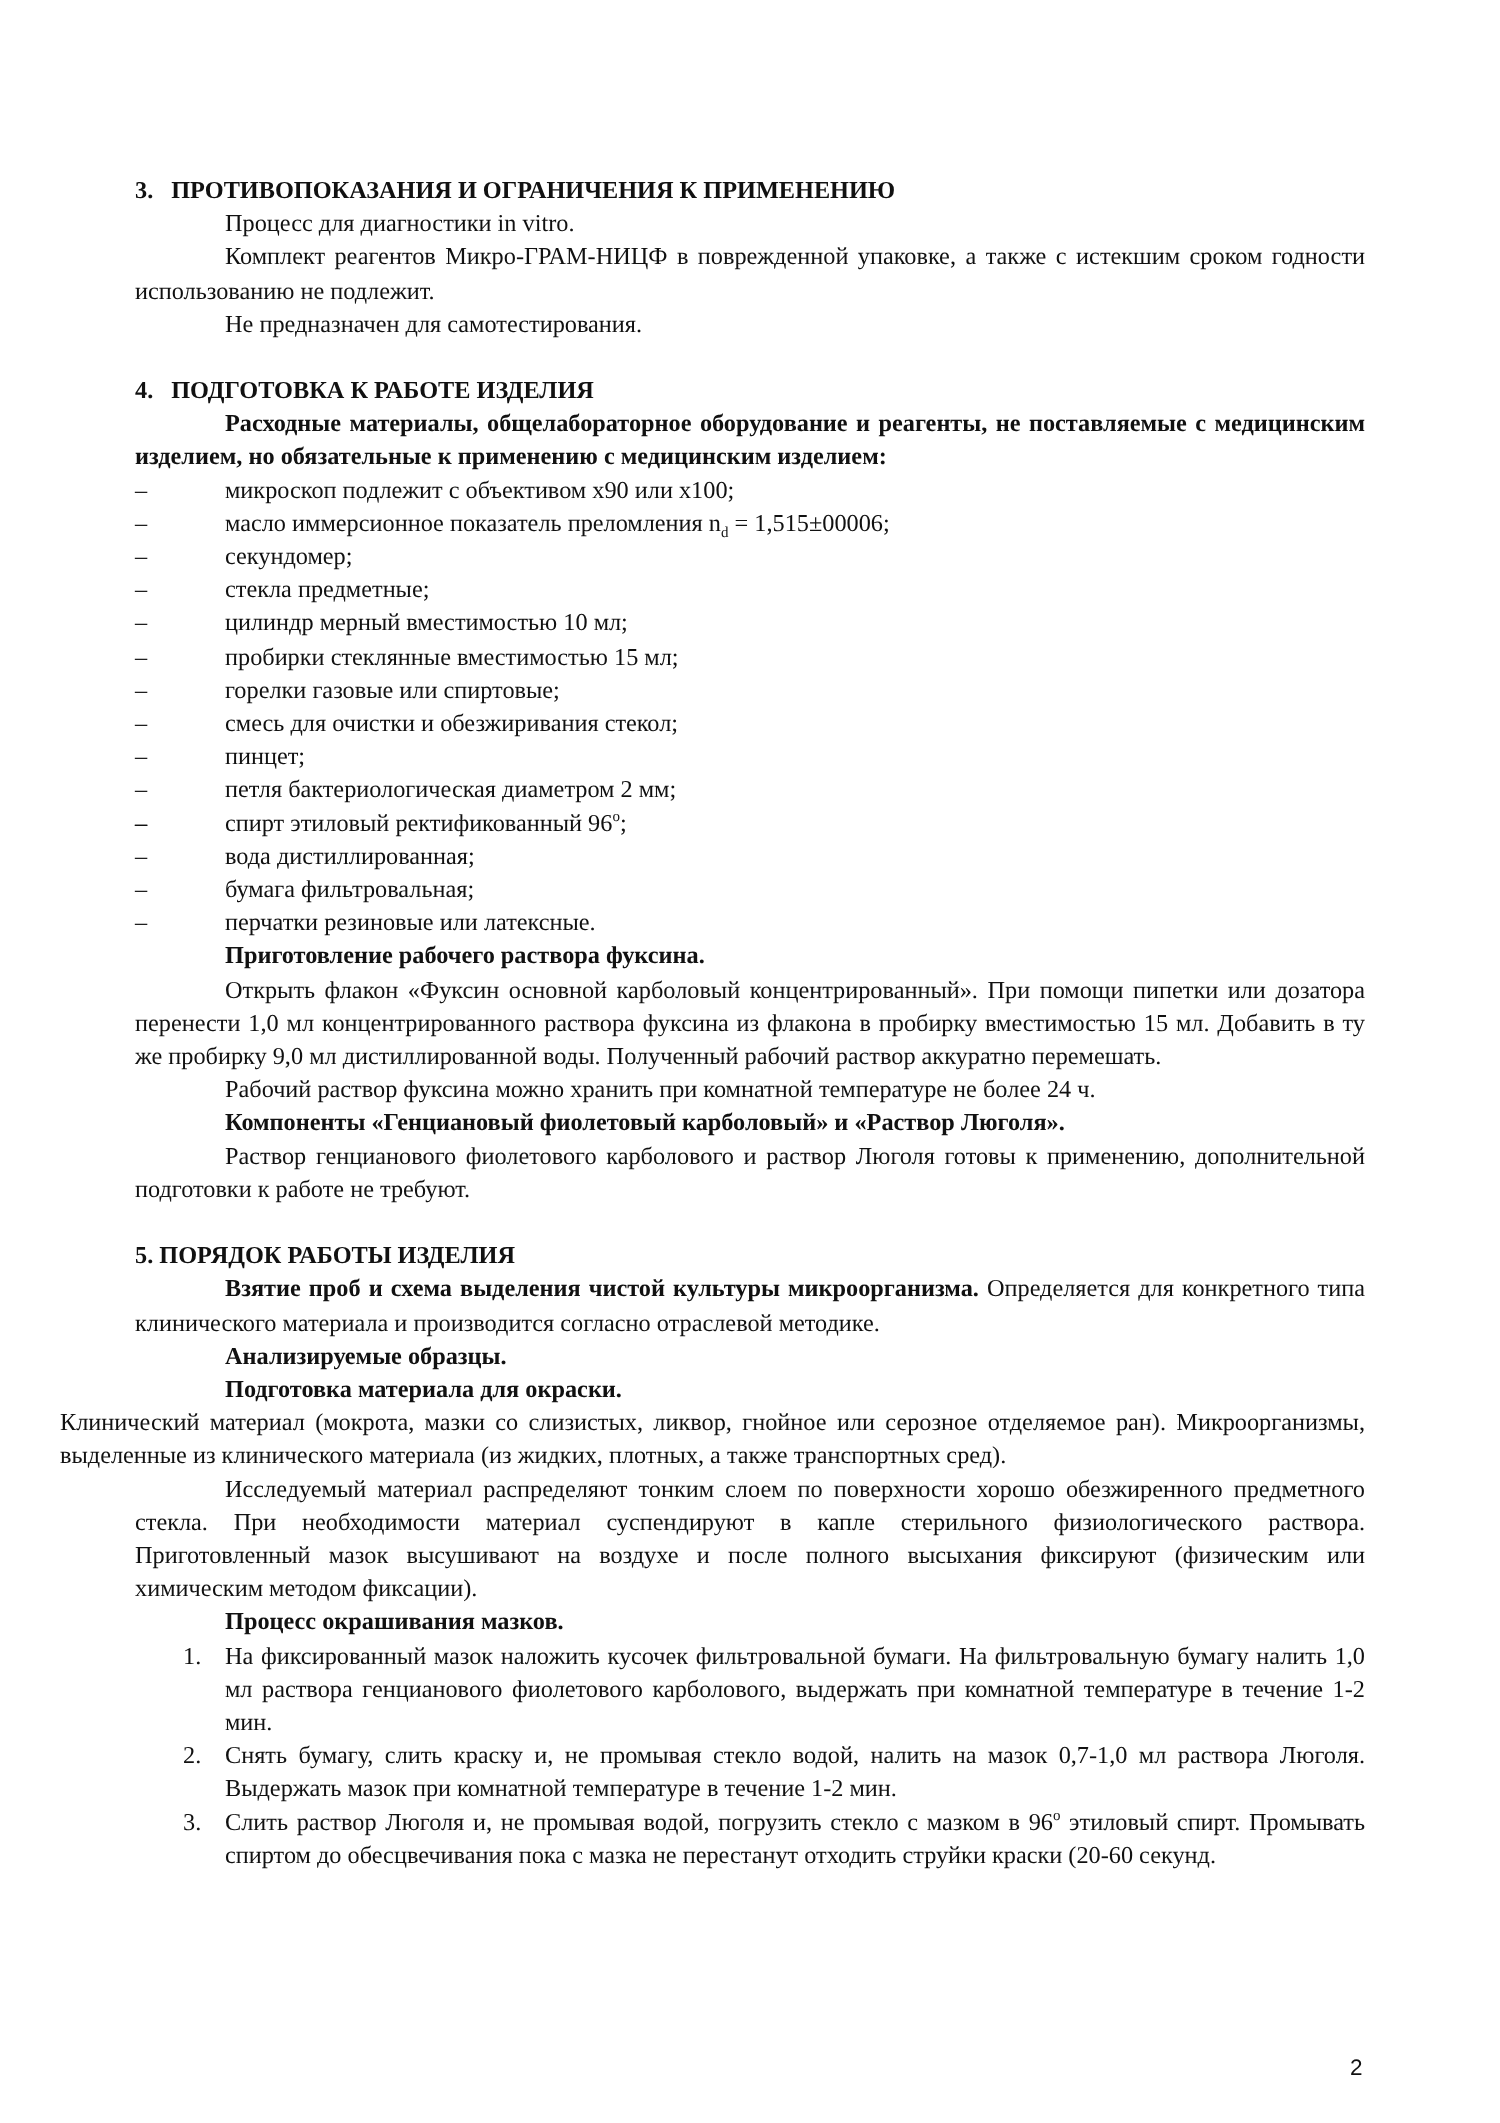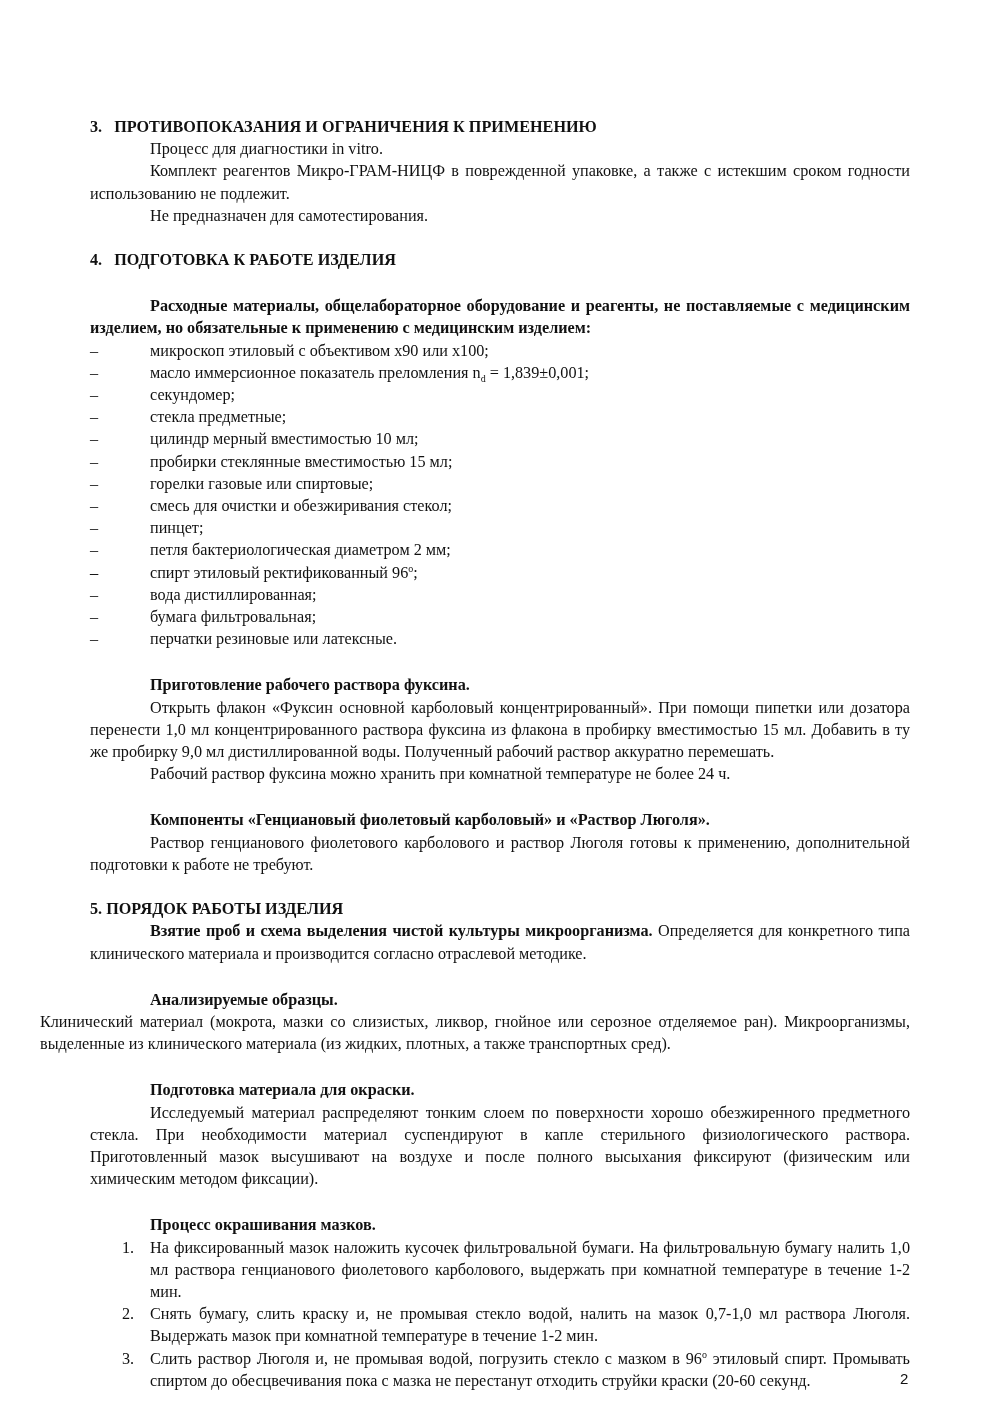--- a/index.html
+++ b/index.html
@@ -6,21 +6,21 @@
     body {
       width: 1000px; height: 1415px; position: relative; overflow: hidden;
       font-family: "Liberation Serif", "DejaVu Serif", serif;
       color: #111; font-size: 16.2px; line-height: 22.2px;
     }
     .page { position: absolute; left: 90px; top: 116px; width: 820px; }
     .h { font-weight: bold; text-align: left; margin: 0; }
     .h .num { margin-right: 12px; }
     .p { margin: 0; text-align: justify; }
     .ind { text-indent: 60px; }
-    .b { font-weight: bold; margin-top: 24px; }
+    .b { font-weight: bold; }
     .gap { height: 22px; }
     ul.dash { list-style: none; margin: 0; padding: 0; }
     ul.dash li { position: relative; padding-left: 60px; }
     ul.dash li .d { position: absolute; left: 0; top: 0; }
     sub { font-size: 10px; line-height: 0; }
     sup { font-size: 10px; line-height: 0; }
     ol.steps { list-style: none; margin: 0; padding: 0; }
     ol.steps li { position: relative; padding-left: 60px; text-align: justify; }
     ol.steps li .n { position: absolute; left: 32px; top: 0; }
     .pagenum {
@@ -36,22 +36,22 @@
   <p class="h"><span class="num">3.</span><span>ПРОТИВОПОКАЗАНИЯ И ОГРАНИЧЕНИЯ К ПРИМЕНЕНИЮ</span></p>
   <p class="p ind">Процесс для диагностики in vitro.</p>
   <p class="p ind">Комплект реагентов Микро-ГРАМ-НИЦФ в поврежденной упаковке, а также с истекшим сроком годности использованию не подлежит.</p>
   <p class="p ind">Не предназначен для самотестирования.</p>
 
   <div class="gap"></div>
 
   <p class="h"><span class="num">4.</span><span>ПОДГОТОВКА К РАБОТЕ ИЗДЕЛИЯ</span></p>
   <p class="p ind b">Расходные материалы, общелабораторное оборудование и реагенты, не поставляемые с медицинским изделием, но обязательные к применению с медицинским изделием:</p>
   <ul class="dash">
-    <li><span class="d">–</span><span>микроскоп этиловый с объективом х90 или х100;</span></li>
-    <li><span class="d">–</span><span>масло иммерсионное показатель преломления n</span><sub>d</sub><span> = 1,839±0,001;</span></li>
+    <li><span class="d">–</span><span>микроскоп подлежит с объективом х90 или х100;</span></li>
+    <li><span class="d">–</span><span>масло иммерсионное показатель преломления n</span><sub>d</sub><span> = 1,515±00006;</span></li>
     <li><span class="d">–</span><span>секундомер;</span></li>
     <li><span class="d">–</span><span>стекла предметные;</span></li>
     <li><span class="d">–</span><span>цилиндр мерный вместимостью 10 мл;</span></li>
     <li><span class="d">–</span><span>пробирки стеклянные вместимостью 15 мл;</span></li>
     <li><span class="d">–</span><span>горелки газовые или спиртовые;</span></li>
     <li><span class="d">–</span><span>смесь для очистки и обезжиривания стекол;</span></li>
     <li><span class="d">–</span><span>пинцет;</span></li>
     <li><span class="d">–</span><span>петля бактериологическая диаметром 2 мм;</span></li>
     <li><span class="d">–</span></li>
     <li><span class="d">–</span><span>спирт этиловый ректификованный 96</span><sup>о</sup><span>;</span></li>
@@ -63,22 +63,22 @@
   <p class="p ind">Открыть флакон «Фуксин основной карболовый концентрированный». При помощи пипетки или дозатора перенести 1,0 мл концентрированного раствора фуксина из флакона в пробирку вместимостью 15 мл. Добавить в ту же пробирку 9,0 мл дистиллированной воды. Полученный рабочий раствор аккуратно перемешать.</p>
   <p class="p ind">Рабочий раствор фуксина можно хранить при комнатной температуре не более 24 ч.</p>
   <p class="p ind b">Компоненты «Генциановый фиолетовый карболовый» и «Раствор Люголя».</p>
   <p class="p ind">Раствор генцианового фиолетового карболового и раствор Люголя готовы к применению, дополнительной подготовки к работе не требуют.</p>
 
   <div class="gap"></div>
 
   <p class="h">5. ПОРЯДОК РАБОТЫ ИЗДЕЛИЯ</p>
   <p class="p ind"><span class="b">Взятие проб и схема выделения чистой культуры микроорганизма.</span><span> Определяется для конкретного типа клинического материала и производится согласно отраслевой методике.</span></p>
   <p class="p ind b">Анализируемые образцы.</p>
+  <p class="p ind b">Подготовка материала для окраски.</p>
   <p class="p" style="margin-left:-50px;width:870px;">Клинический материал (мокрота, мазки со слизистых, ликвор, гнойное или серозное отделяемое ран). Микроорганизмы, выделенные из клинического материала (из жидких, плотных, а также транспортных сред).</p>
-  <p class="p ind b">Подготовка материала для окраски.</p>
   <p class="p ind">Исследуемый материал распределяют тонким слоем по поверхности хорошо обезжиренного предметного стекла. При необходимости материал суспендируют в капле стерильного физиологического раствора. Приготовленный мазок высушивают на воздухе и после полного высыхания фиксируют (физическим или химическим методом фиксации).</p>
   <p class="p ind b">Процесс окрашивания мазков.</p>
   <ol class="steps">
     <li><span class="n">1.</span><span>На фиксированный мазок наложить кусочек фильтровальной бумаги. На фильтровальную бумагу налить 1,0 мл раствора генцианового фиолетового карболового, выдержать при комнатной температуре в течение 1-2 мин.</span></li>
     <li><span class="n">2.</span><span>Снять бумагу, слить краску и, не промывая стекло водой, налить на мазок 0,7-1,0 мл раствора Люголя. Выдержать мазок при комнатной температуре в течение 1-2 мин.</span></li>
     <li><span class="n">3.</span><span>Слить раствор Люголя и, не промывая водой, погрузить стекло с мазком в 96</span><sup>о</sup><span> этиловый спирт. Промывать спиртом до обесцвечивания пока с мазка не перестанут отходить струйки краски (20-60 секунд.</span></li>
   </ol>
 </div>
 
 <div class="pagenum">2</div>

